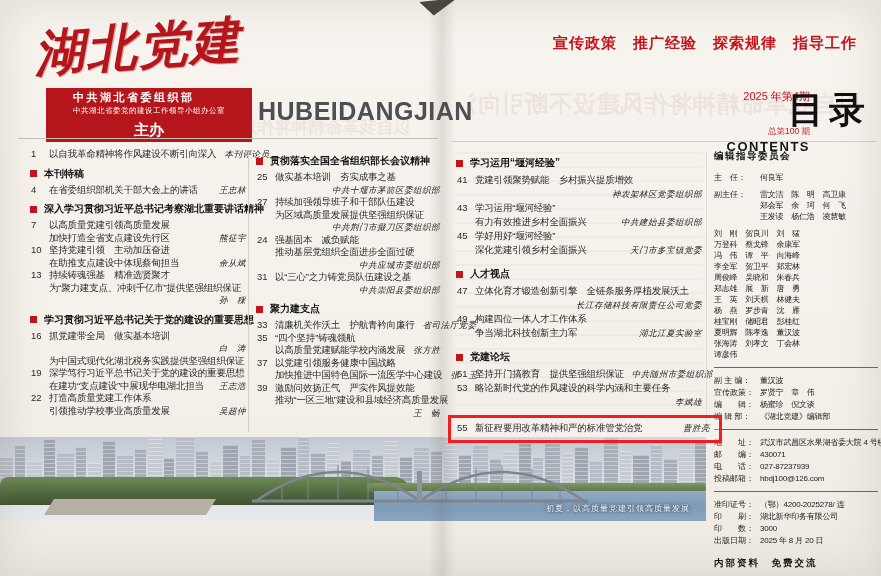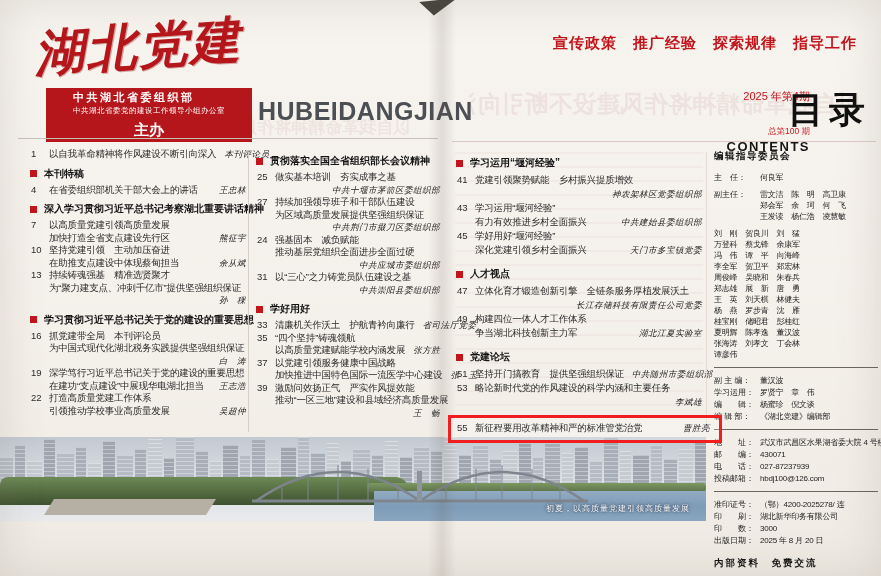--- a/index.html
+++ b/index.html
@@ -179,30 +179,30 @@
         </div>
       </div>
       <div class="toc-section">
         <div class="sec-title">
           <span class="bullet"></span>
           <span class="sec-text">学习贯彻习近平总书记关于党的建设的重要思想</span>
         </div>
         <div class="entry">
           <div class="row">
             <span class="no">16</span>
-            <span class="t">抓党建带全局　本刊评论员</span>
+            <span class="t">抓党建带全局　做实基本培训</span>
+          </div>
+          <div class="row">
+            <span class="no"></span>
+            <span class="t"></span>
+            <span class="a">白　涛</span>
           </div>
           <div class="row">
             <span class="no"></span>
             <span class="t">为中国式现代化湖北税务实践提供坚强组织保证</span>
-          </div>
-          <div class="row">
-            <span class="no"></span>
-            <span class="t"></span>
-            <span class="a">白　涛</span>
           </div>
         </div>
         <div class="entry">
           <div class="row">
             <span class="no">19</span>
             <span class="t">深学笃行习近平总书记关于党的建设的重要思想</span>
           </div>
           <div class="row">
             <span class="no"></span>
             <span class="t">在建功“支点建设”中展现华电湖北担当</span>
@@ -278,21 +278,21 @@
           <div class="row">
             <span class="no"></span>
             <span class="t"></span>
             <span class="a">中共崇阳县委组织部</span>
           </div>
         </div>
       </div>
       <div class="toc-section">
         <div class="sec-title">
           <span class="bullet"></span>
-          <span class="sec-text">学好用好</span>
+          <span class="sec-text">聚力建支点</span>
         </div>
         <div class="entry">
           <div class="row">
             <span class="no">33</span>
             <span class="t">清廉机关作沃土　护航青衿向廉行</span>
             <span class="a">省司法厅党委</span>
           </div>
         </div>
         <div class="entry">
           <div class="row">
@@ -481,21 +481,21 @@
       </div>
     <div class="sb-divider"></div>
     <div class="sb-block">
         <div class="info-row">
           <span class="info-label">副 主 编：</span>
           <span class="info-values">
             <div class="info-value">董汉波</div>
           </span>
         </div>
         <div class="info-row">
-          <span class="info-label">学习运用：</span>
+          <span class="info-label">宣传政策：</span>
           <span class="info-values">
             <div class="info-value">罗贤宁　章　伟</div>
           </span>
         </div>
         <div class="info-row">
           <span class="info-label">编　　辑：</span>
           <span class="info-values">
             <div class="info-value">杨蜜珍　倪文谈</div>
           </span>
         </div>

